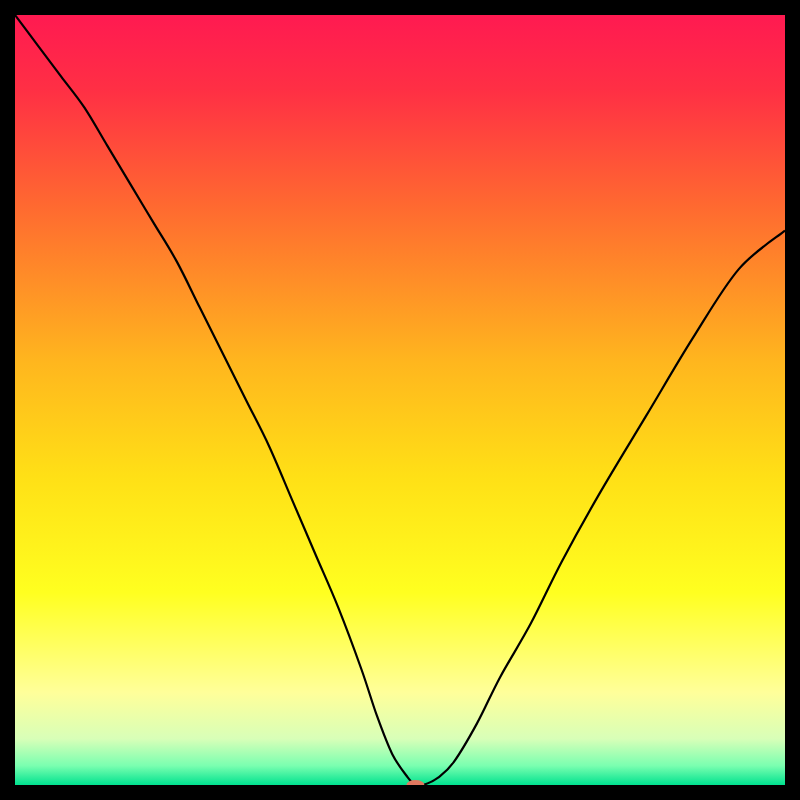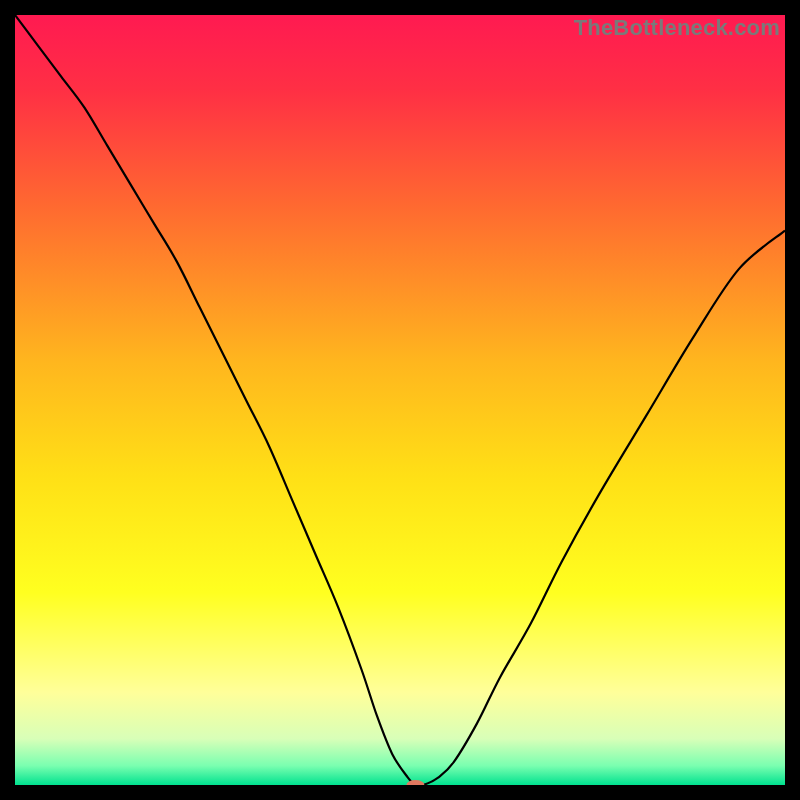--- a/index.html
+++ b/index.html
@@ -56,14 +56,13 @@
           <stop offset="88%" stop-color="#ffff9a"></stop>
           <stop offset="94%" stop-color="#d8ffb8"></stop>
           <stop offset="97.5%" stop-color="#7affb0"></stop>
           <stop offset="100%" stop-color="#00e28f"></stop>
         </linearGradient>
     </defs>
     <rect id="bg-rect" x="0" y="0" width="770" height="770" fill="url(#bg-grad)"></rect>
     <path id="curve-path" fill="none" stroke="#000000" stroke-width="2.2" d="M 0 0 C 3.8499999999999996 5.133333333333344 15.399999999999999 20.533333333333395 23.099999999999998 30.800000000000068 C 30.799999999999997 41.06666666666674 38.49999999999999 51.33333333333337 46.199999999999996 61.60000000000002 C 53.9 71.86666666666667 61.599999999999994 80.84999999999998 69.3 92.39999999999998 C 77 103.94999999999997 84.69999999999999 118.06666666666665 92.39999999999999 130.89999999999998 C 100.1 143.73333333333332 107.8 156.56666666666663 115.5 169.39999999999998 C 123.2 182.23333333333332 130.9 195.06666666666663 138.6 207.89999999999998 C 146.29999999999998 220.73333333333332 154 232.2833333333333 161.7 246.39999999999998 C 169.39999999999998 260.51666666666665 177.09999999999997 277.20000000000005 184.79999999999998 292.6 C 192.5 308 200.2 323.4 207.9 338.79999999999995 C 215.60000000000002 354.19999999999993 223.3 369.6 231 385 C 238.7 400.4 246.40000000000003 414.51666666666665 254.10000000000002 431.2 C 261.8 447.8833333333333 269.5 467.1333333333333 277.2 485.1 C 284.9 503.0666666666667 292.6 521.0333333333333 300.3 539 C 308 556.9666666666667 315.7 573.65 323.4 592.9 C 331.09999999999997 612.15 340.0833333333333 636.5333333333333 346.5 654.5 C 352.9166666666667 672.4666666666667 356.76666666666665 686.5833333333334 361.9 700.7 C 367.0333333333333 714.8166666666667 372.1666666666667 728.9333333333334 377.3 739.2 C 382.43333333333334 749.4666666666667 388.84999999999997 757.1666666666666 392.7 762.3 C 396.55 767.4333333333333 397.83333333333337 768.7166666666667 400.40000000000003 770 C 402.9666666666667 771.2833333333333 404.25 771.2833333333333 408.1 770 C 411.95000000000005 768.7166666666667 418.36666666666673 766.15 423.50000000000006 762.3 C 428.6333333333334 758.4499999999999 432.48333333333335 755.8833333333333 438.9 746.9 C 445.3166666666666 737.9166666666666 454.3 722.5166666666667 462 708.4 C 469.7 694.2833333333333 476.1166666666667 678.8833333333334 485.1 662.2 C 494.08333333333337 645.5166666666667 505.6333333333333 627.55 515.9 608.3 C 526.1666666666666 589.05 535.1499999999999 568.5166666666667 546.6999999999999 546.7 C 558.25 524.8833333333334 571.0833333333334 501.7833333333333 585.2 477.4 C 599.3166666666667 453.01666666666665 616 426.0666666666667 631.4 400.40000000000003 C 646.8 374.73333333333335 662.2 347.78333333333336 677.6 323.40000000000003 C 693 299.0166666666667 708.4 272.0666666666667 723.8 254.10000000000002 C 739.1999999999999 236.13333333333335 762.3 222.01666666666668 770 215.60000000000002"></path>
     <ellipse id="marker-ell" cx="400.40000000000003" cy="770" rx="9" ry="5" fill="#e07860"></ellipse>
   </svg>
-  <div class="watermark">TheBottleneck.com</div>
 </div>
 
 </body></html>

